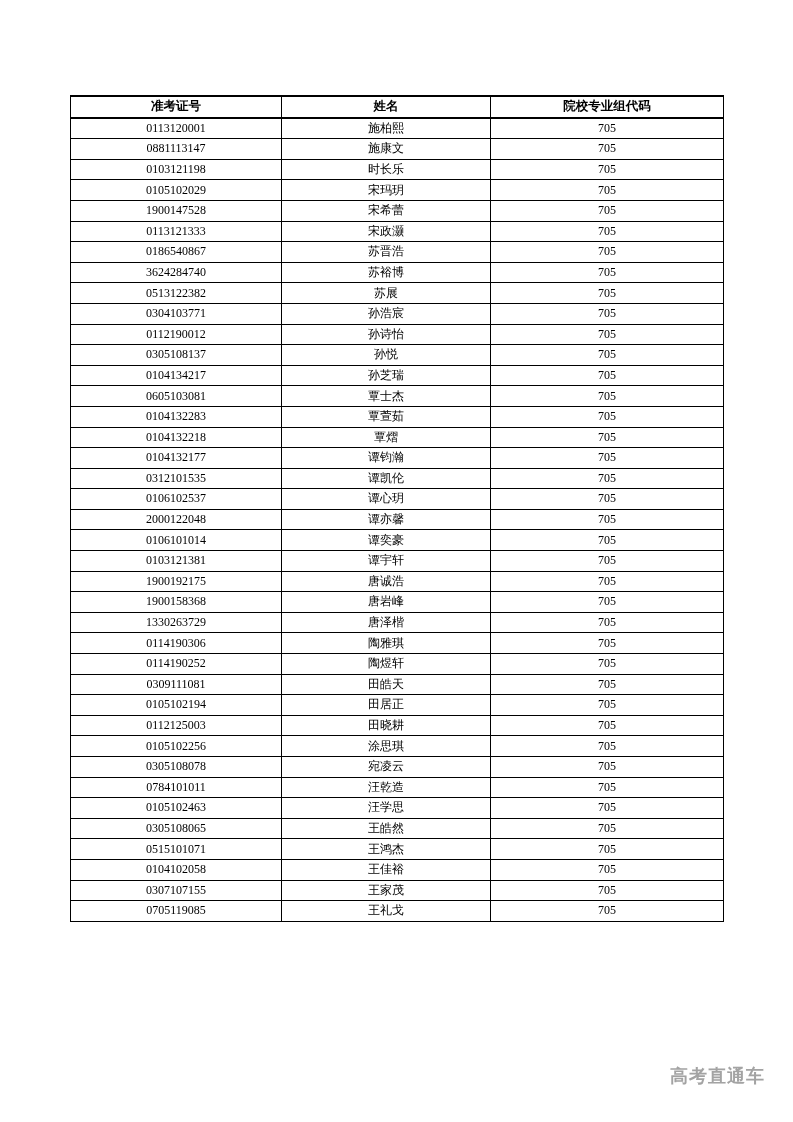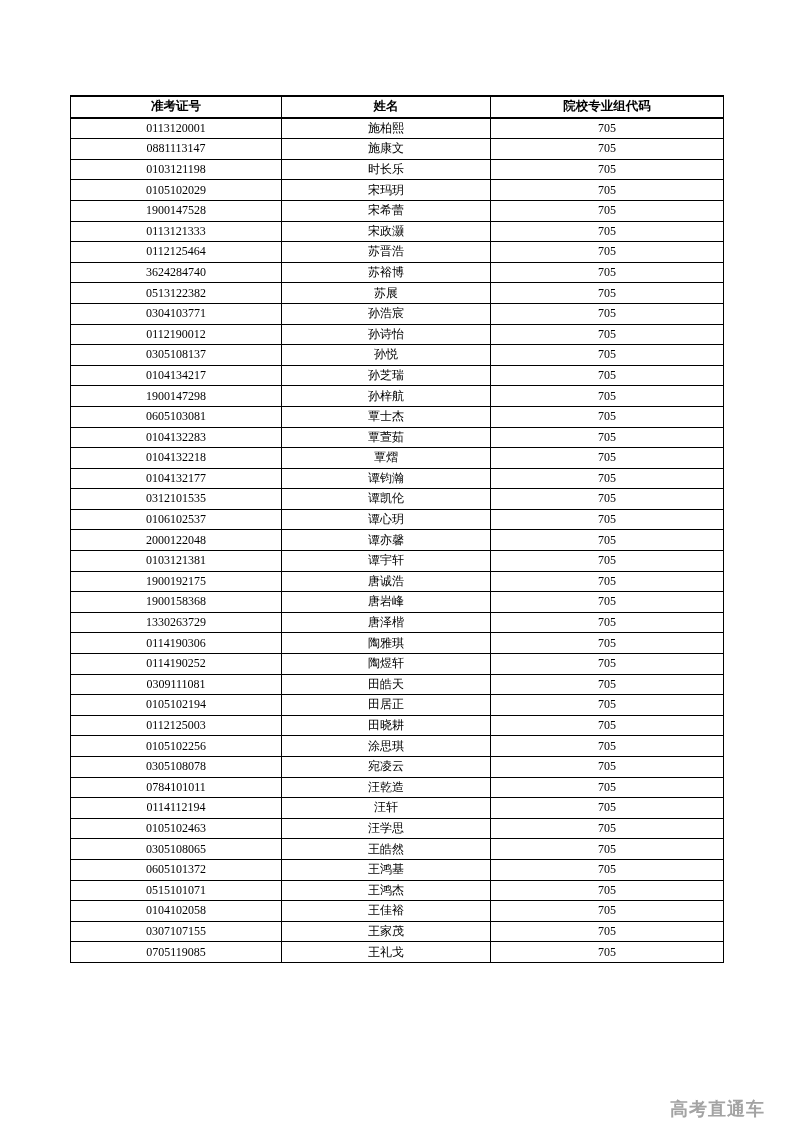--- a/index.html
+++ b/index.html
@@ -46,21 +46,20 @@
   }
   .watermark {
     position: absolute;
     right: 28px;
     top: 1064px;
     color: #a3a3a3;
     font-size: 18px;
     font-weight: bold;
     letter-spacing: 1px;
     font-family: "Liberation Sans", "DejaVu Sans", sans-serif;
-    margin-top: 33px;
   }
 </style>
 </head>
 <body>
 
 <div class="doc-table-wrap">
   <table class="doc-table">
     <colgroup>
       <col style="width:211px">
       <col style="width:209px">
@@ -98,21 +97,21 @@
           <td>1900147528</td>
           <td>宋希蕾</td>
           <td>705</td>
         </tr>
         <tr>
           <td>0113121333</td>
           <td>宋政灏</td>
           <td>705</td>
         </tr>
         <tr>
-          <td>0112125464</td>
+          <td>0186540867</td>
           <td>苏晋浩</td>
           <td>705</td>
         </tr>
         <tr>
           <td>3624284740</td>
           <td>苏裕博</td>
           <td>705</td>
         </tr>
         <tr>
           <td>0513122382</td>
@@ -133,25 +132,20 @@
           <td>0305108137</td>
           <td>孙悦</td>
           <td>705</td>
         </tr>
         <tr>
           <td>0104134217</td>
           <td>孙芝瑞</td>
           <td>705</td>
         </tr>
         <tr>
-          <td>1900147298</td>
-          <td>孙梓航</td>
-          <td>705</td>
-        </tr>
-        <tr>
           <td>0605103081</td>
           <td>覃士杰</td>
           <td>705</td>
         </tr>
         <tr>
           <td>0104132283</td>
           <td>覃萱茹</td>
           <td>705</td>
         </tr>
         <tr>
@@ -173,20 +167,25 @@
           <td>0106102537</td>
           <td>谭心玥</td>
           <td>705</td>
         </tr>
         <tr>
           <td>2000122048</td>
           <td>谭亦馨</td>
           <td>705</td>
         </tr>
         <tr>
+          <td>0106101014</td>
+          <td>谭奕豪</td>
+          <td>705</td>
+        </tr>
+        <tr>
           <td>0103121381</td>
           <td>谭宇轩</td>
           <td>705</td>
         </tr>
         <tr>
           <td>1900192175</td>
           <td>唐诚浩</td>
           <td>705</td>
         </tr>
         <tr>
@@ -233,37 +232,27 @@
           <td>0305108078</td>
           <td>宛凌云</td>
           <td>705</td>
         </tr>
         <tr>
           <td>0784101011</td>
           <td>汪乾造</td>
           <td>705</td>
         </tr>
         <tr>
-          <td>0114112194</td>
-          <td>汪轩</td>
-          <td>705</td>
-        </tr>
-        <tr>
           <td>0105102463</td>
           <td>汪学思</td>
           <td>705</td>
         </tr>
         <tr>
           <td>0305108065</td>
           <td>王皓然</td>
-          <td>705</td>
-        </tr>
-        <tr>
-          <td>0605101372</td>
-          <td>王鸿基</td>
           <td>705</td>
         </tr>
         <tr>
           <td>0515101071</td>
           <td>王鸿杰</td>
           <td>705</td>
         </tr>
         <tr>
           <td>0104102058</td>
           <td>王佳裕</td>

